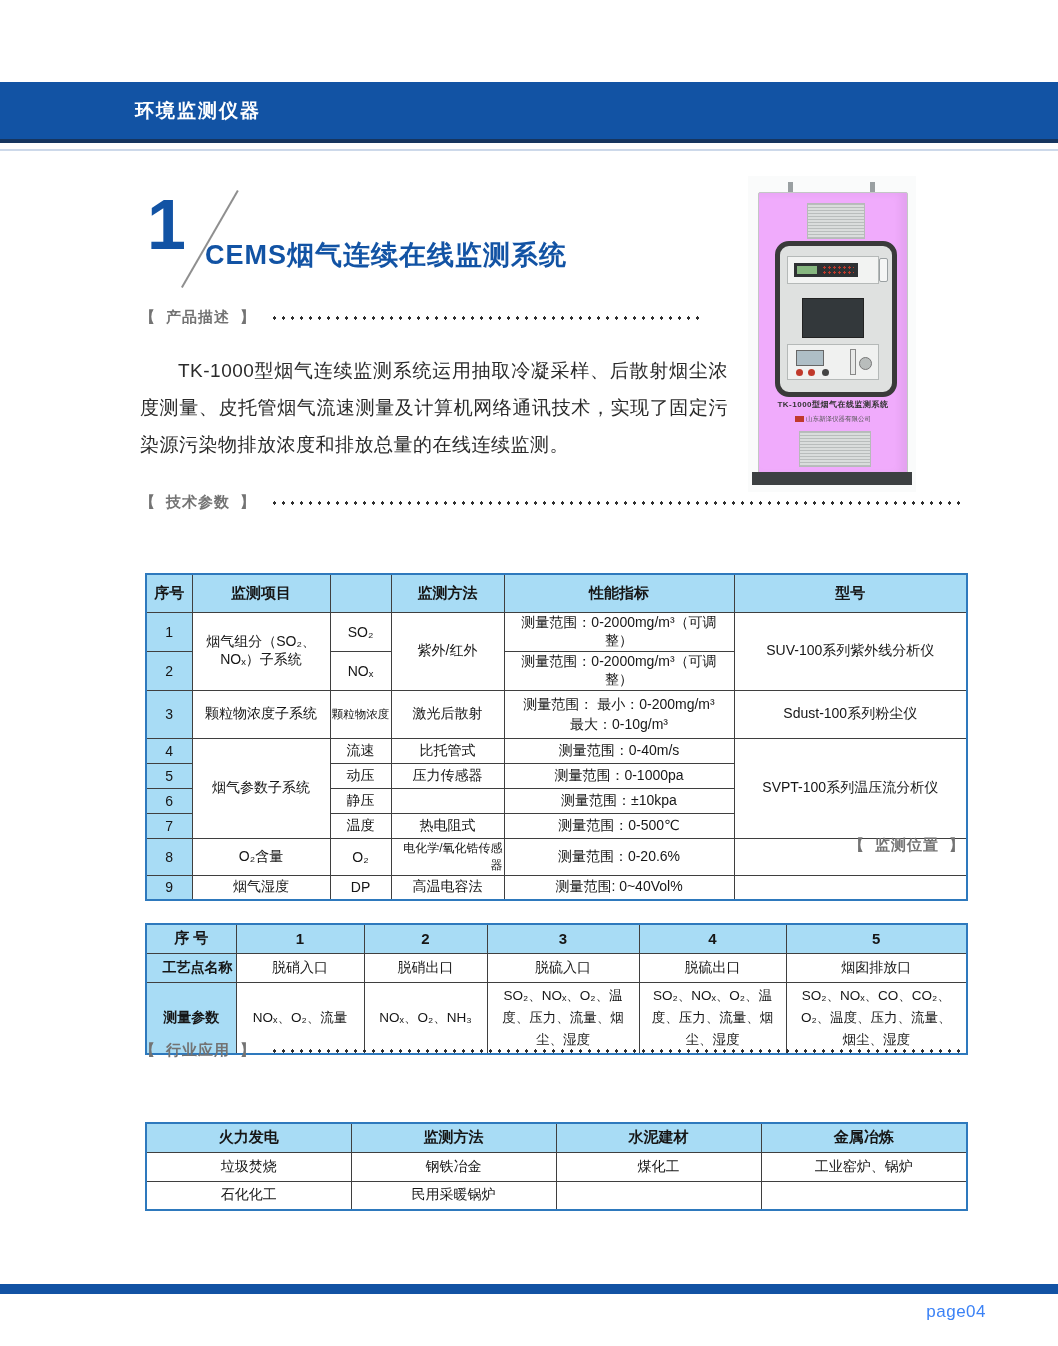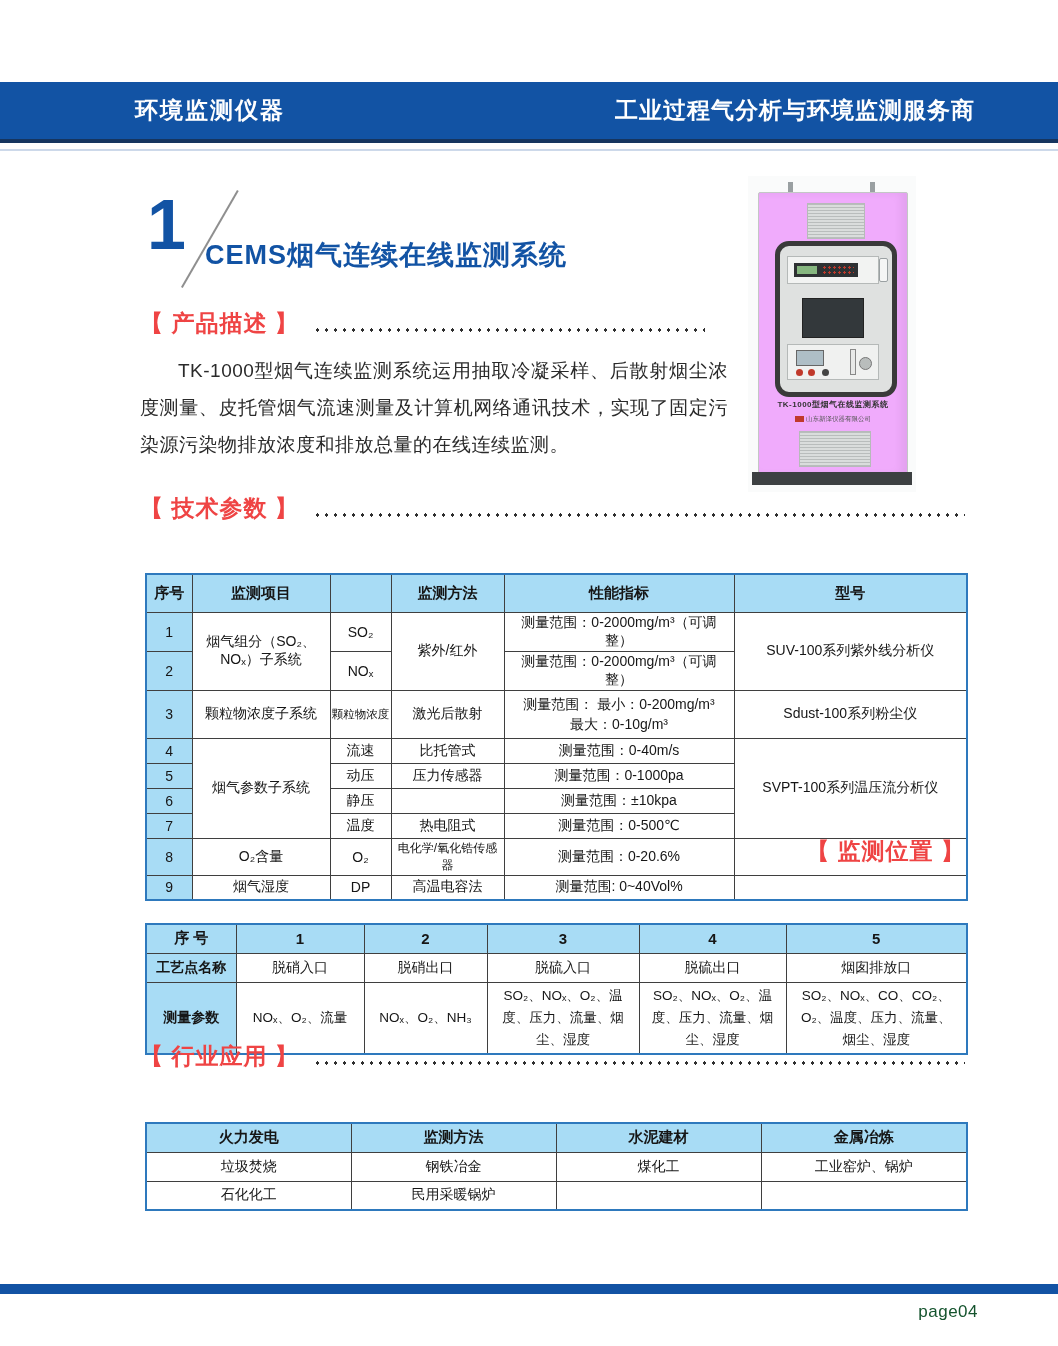--- a/index.html
+++ b/index.html
@@ -4,32 +4,32 @@
 <style>
   html,body{margin:0;padding:0;background:#ffffff;}
   .page{position:relative;width:1058px;height:1346px;background:#fff;overflow:hidden;
         font-family:"Liberation Sans","DejaVu Sans",sans-serif;color:#222;}
 
   
   .topbar{position:absolute;left:0;top:82px;width:100%;height:61px;background:#1253a4;
           border-bottom:4px solid #16355f;display:flex;align-items:center;justify-content:space-between;
           box-sizing:border-box;padding:0 83px 0 135px;}
   .topbar-underline{position:absolute;left:0;top:149px;width:100%;height:2px;background:#cdd9ea;}
-  .topbar .t-left{color:#fff;font-size:23px;font-weight:bold;letter-spacing:2px;}
+  .topbar .t-left{color:#fff;font-size:19px;font-weight:bold;letter-spacing:2px;}
   .topbar .t-right{color:#fff;font-size:23px;font-weight:bold;letter-spacing:1px;}
 
   
   .sec-num{position:absolute;left:147px;top:190px;font-size:70px;line-height:1;font-weight:800;color:#1253a4;}
   .slash{position:absolute;left:237px;top:190px;height:112px;width:0;border-left:2px solid #8f8f8f;
          transform:rotate(30deg);transform-origin:top left;}
   .sec-title{position:absolute;left:205px;top:237px;font-size:27px;font-weight:bold;color:#1253a4;letter-spacing:1px;}
 
   
   .sec-head{position:absolute;display:flex;align-items:flex-end;}
-  .sec-head .red{color:#ef4444;font-size:23px;font-weight:bold;letter-spacing:1px;white-space:nowrap;}
+  .sec-head .red{color:#737373;font-size:15px;font-weight:bold;letter-spacing:1px;white-space:nowrap;font-family:Liberation Mono, monospace;}
   .sec-head .dots{flex:1;height:8px;margin:0 0 5px 14px;
         background-image:radial-gradient(circle,#2e2e2e 1.6px,transparent 1.8px);
         background-size:9px 8px;background-repeat:repeat-x;background-position:0 center;}
   .head-desc{left:140px;top:308px;width:565px;}
   .head-tech{left:140px;top:493px;width:825px;}
   .head-loc{left:140px;top:836px;width:825px;flex-direction:column;}
   .head-ind{left:140px;top:1041px;width:825px;}
 
   
   .desc{position:absolute;left:140px;top:352px;width:588px;font-size:19px;line-height:37px;
@@ -71,41 +71,40 @@
   th,td{border:1px solid #3f3f3f;text-align:center;vertical-align:middle;padding:1px 3px;
         font-size:14px;color:#161616;overflow:hidden;box-sizing:border-box;}
   th{background:#a8dcf5;font-weight:bold;font-size:15px;}
   td.num,.blue-cell{background:#a8dcf5;}
   .tech-table{left:145px;top:541px;width:821px;}
   .tech-table tr.h-hdr{height:38px;}
   .tech-table tr.h-std{height:25px;}
   .tech-table tr.h-tall{height:48px;}
   td.pre{white-space:pre-line;line-height:1.45;}
   td.sm{font-size:11.5px;padding:1px 1px;}
-  td.xs{font-size:12px;padding:1px 1px;}
+  td.xs{font-size:12px;padding:1px 1px;text-align:right;}
   .loc-table{left:145px;top:891px;width:821px;}
   .loc-table tr.r1{height:29px;}
   .loc-table tr.r2{height:29px;}
   .loc-table tr.r3{height:62px;}
   .loc-table td.wrap{font-size:13.5px;line-height:1.65;padding:2px 12px;}
   .ind-table{left:145px;top:1090px;width:821px;}
   .ind-table tr{height:29px;}
 
   
   .footbar{position:absolute;left:0;top:1284px;width:100%;height:10px;background:#1253a4;}
-  .pagenum{position:absolute;right:80px;top:1302px;font-size:17px;color:#14532d;letter-spacing:0.5px;}
+  .pagenum{position:absolute;right:72px;top:1302px;font-size:17px;color:#3b82f6;letter-spacing:0.5px;}
 </style>
 </head>
 <body>
 
 <div class="page">
 
   <div class="topbar">
     <span class="t-left">环境监测仪器</span>
-    <span class="t-right">工业过程气分析与环境监测服务商</span>
   </div>
   <div class="topbar-underline"></div>
 
   <div class="sec-num">1</div>
   <div class="slash"></div>
   <div class="sec-title">CEMS烟气连续在线监测系统</div>
 
   <div class="sec-head head-desc">
     <span class="red">【 产品描述 】</span>
     <span class="dots"></span>
@@ -251,21 +250,21 @@
     <tbody>
         <tr class="r1">
       <th>序 号</th>
       <th>1</th>
       <th>2</th>
       <th>3</th>
       <th>4</th>
       <th>5</th>
     </tr>
     <tr class="r2">
-      <td class="blue-cell" style="font-weight:bold;">工艺点名称</td>
+      <td class="blue-cell" style="font-weight:bold;text-align:right;">工艺点名称</td>
       <td>脱硝入口</td>
       <td>脱硝出口</td>
       <td>脱硫入口</td>
       <td>脱硫出口</td>
       <td>烟囱排放口</td>
     </tr>
     <tr class="r3">
       <td class="blue-cell" style="font-weight:bold;">测量参数</td>
       <td class="wrap">NOₓ、O₂、流量</td>
       <td class="wrap">NOₓ、O₂、NH₃</td>

